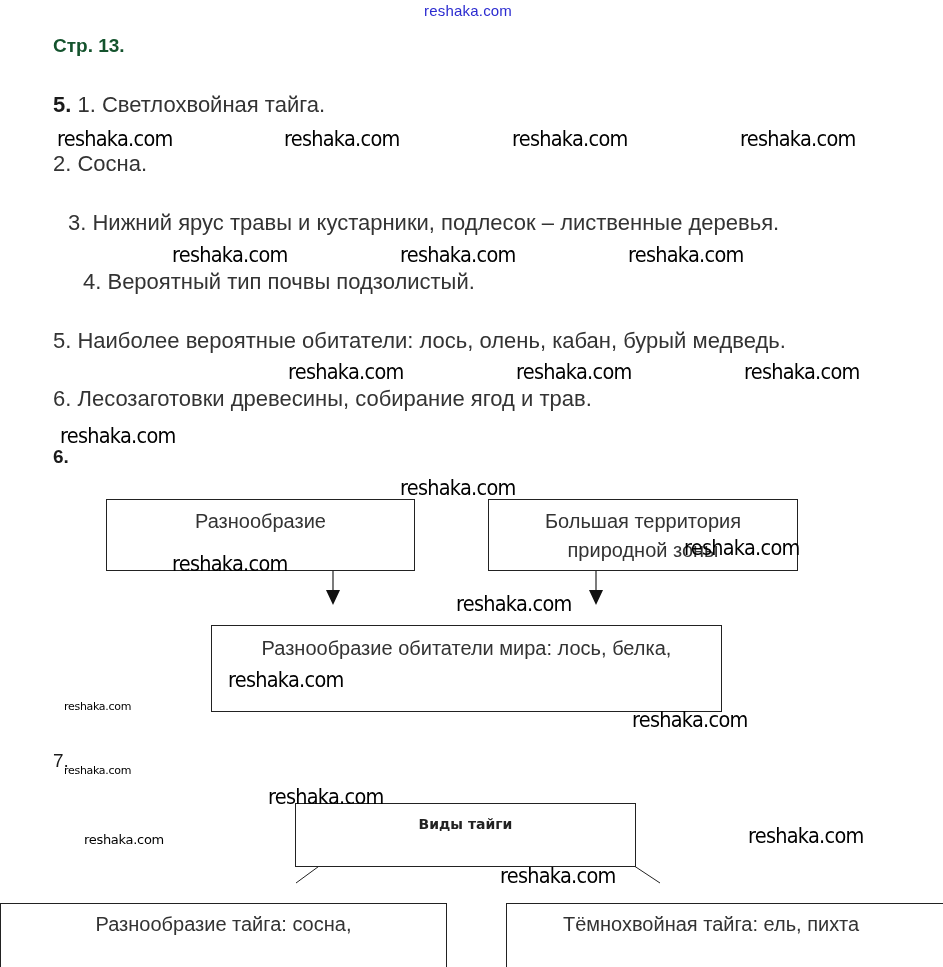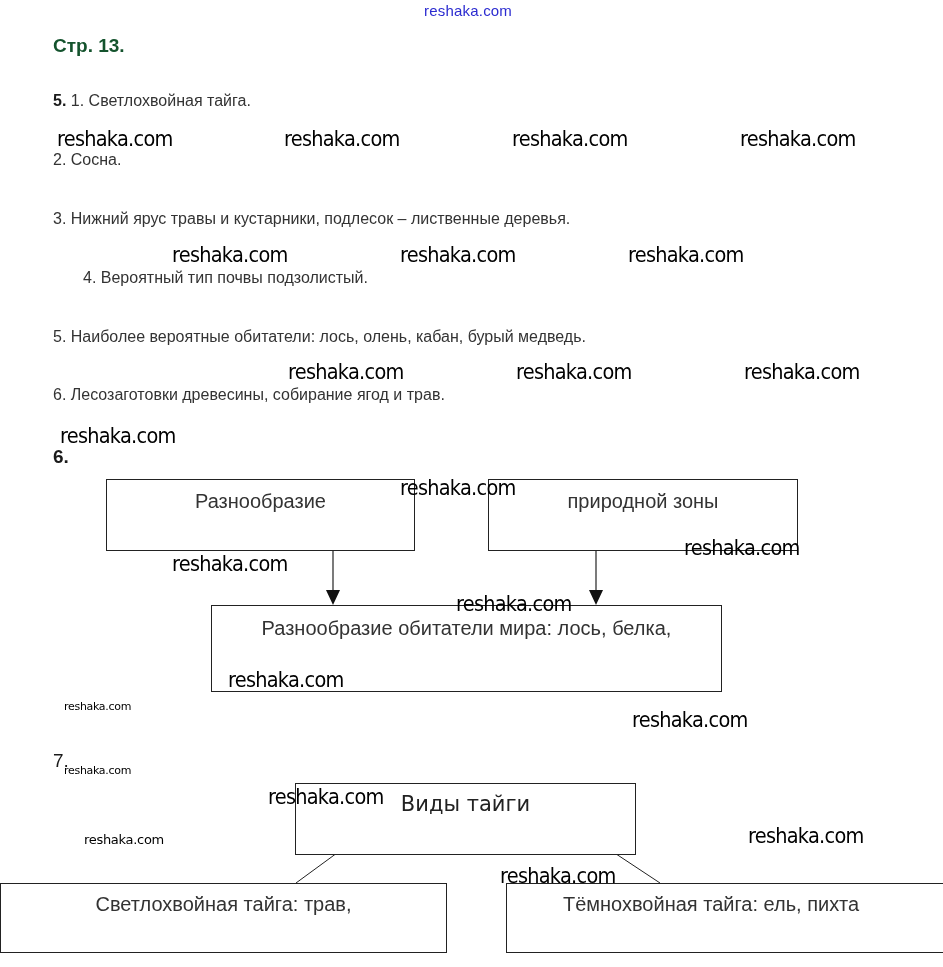--- a/index.html
+++ b/index.html
@@ -1,43 +1,43 @@
 <!DOCTYPE html>
 <html><head>
 <meta charset="utf-8">
 <style>
   html, body { margin:0; padding:0; background:#ffffff; }
   body { width:943px; height:967px; position:relative; overflow:hidden;
          font-family:"Liberation Sans", sans-serif; color:#333; }
   .abs { position:absolute; white-space:nowrap; }
   .top-wm { left:424px; top:2px; font-size:15px; color:#2b2bd0; letter-spacing:0.2px; }
   .page-title { left:53px; top:35px; font-size:19px; font-weight:bold; color:#14532d; }
-  .line { left:53px; font-size:16px; color:#333; }
+  .line { left:53px; font-size:22px; color:#333; }
   .line b { color:#1a1a1a; }
   .wm { font-family:"DejaVu Sans", sans-serif; font-size:21px; color:#000; letter-spacing:-0.8px; transform:scaleX(0.92); transform-origin:left top; }
   .wm-small { font-family:"DejaVu Sans", sans-serif; font-size:11px; color:#000; letter-spacing:-0.3px; }
   .sec-num { font-size:19px; font-weight:bold; color:#1a1a1a; }
   .box { position:absolute; border:1.5px solid #222; background:#fff; box-sizing:border-box;
          display:flex; align-items:flex-start; justify-content:center; text-align:center;
-         font-size:20px; color:#333; line-height:29px; }
+         font-size:20px; color:#333; line-height:29px;margin-top:20px; }
   .box span { display:block; }
   svg.conn { position:absolute; left:0; top:0; overflow:visible; }
 </style>
 </head>
 <body>
 
 <div class="abs top-wm">reshaka.com</div>
 <div class="abs page-title">Стр. 13.</div>
 
 <div class="abs line" style="top:92px;">
   <b>5.</b>
   <span>1. Светлохвойная тайга.</span>
 </div>
 <div class="abs line" style="top:151px;">2. Сосна.</div>
-<div class="abs line" style="top:210px;">3. Нижний ярус травы и кустарники, подлесок – лиственные деревья.</div>
+<div class="abs line" style="top:210px;margin-left:15px;">3. Нижний ярус травы и кустарники, подлесок – лиственные деревья.</div>
 <div class="abs line" style="top:269px;margin-left:30px;">4. Вероятный тип почвы подзолистый.</div>
 <div class="abs line" style="top:328px;">5. Наиболее вероятные обитатели: лось, олень, кабан, бурый медведь.</div>
 <div class="abs line" style="top:386px;">6. Лесозаготовки древесины, собирание ягод и трав.</div>
 
 <div class="abs sec-num" style="left:53px; top:446px;">6.</div>
 
 <svg class="conn" width="943" height="967">
   <line x1="333" y1="550" x2="333" y2="592" stroke="#222" stroke-width="1.2"></line>
   <polygon points="326,590 340,590 333,605" fill="#111"></polygon>
   <line x1="596" y1="550" x2="596" y2="592" stroke="#222" stroke-width="1.2"></line>
@@ -46,37 +46,38 @@
   <line x1="598" y1="842" x2="660" y2="883" stroke="#222" stroke-width="1"></line>
 </svg>
 
 <div class="box" style="left:106px; top:479px; width:309px; height:72px; padding-top:7px;">
   <div>
     <span>Разнообразие</span>
   </div>
 </div>
 <div class="box" style="left:488px; top:479px; width:310px; height:72px; padding-top:7px;">
   <div>
+    <span>Большая территория</span>
     <span>природной зоны</span>
   </div>
 </div>
 <div class="box" style="left:211px; top:605px; width:511px; height:87px; padding-top:8px;">
   <div>
     <span>Разнообразие обитатели мира: лось, белка,</span>
   </div>
 </div>
 
 <div class="abs sec-num" style="left:53px; top:750px; font-weight:normal;">7.</div>
 
-<div class="box" style="left:295px; top:783px; width:341px; height:72px; padding-top:6px; font-family:'DejaVu Sans', sans-serif; font-weight:normal; font-size:21px; color:#222;">
+<div class="box" style="left:295px; top:783px; width:341px; height:64px; padding-top:6px; font-family:'DejaVu Sans', sans-serif; font-weight:bold; font-size:14px; color:#222;">
   <span>Виды тайги</span>
 </div>
 <div class="box" style="left:0px; top:883px; width:447px; height:70px; padding-top:6px;">
   <div>
-    <span>Светлохвойная тайга: трав,</span>
+    <span>Разнообразие тайга: сосна,</span>
   </div>
 </div>
 <div class="box" style="left:506px; top:883px; width:460px; height:70px; padding-top:6px;">
   <div style="margin-left:-50px;">
     <span>Тёмнохвойная тайга: ель, пихта</span>
   </div>
 </div>
 
 <div class="abs wm" style="left:57px; top:127px;">reshaka.com</div>
 <div class="abs wm" style="left:284px; top:127px;">reshaka.com</div>

